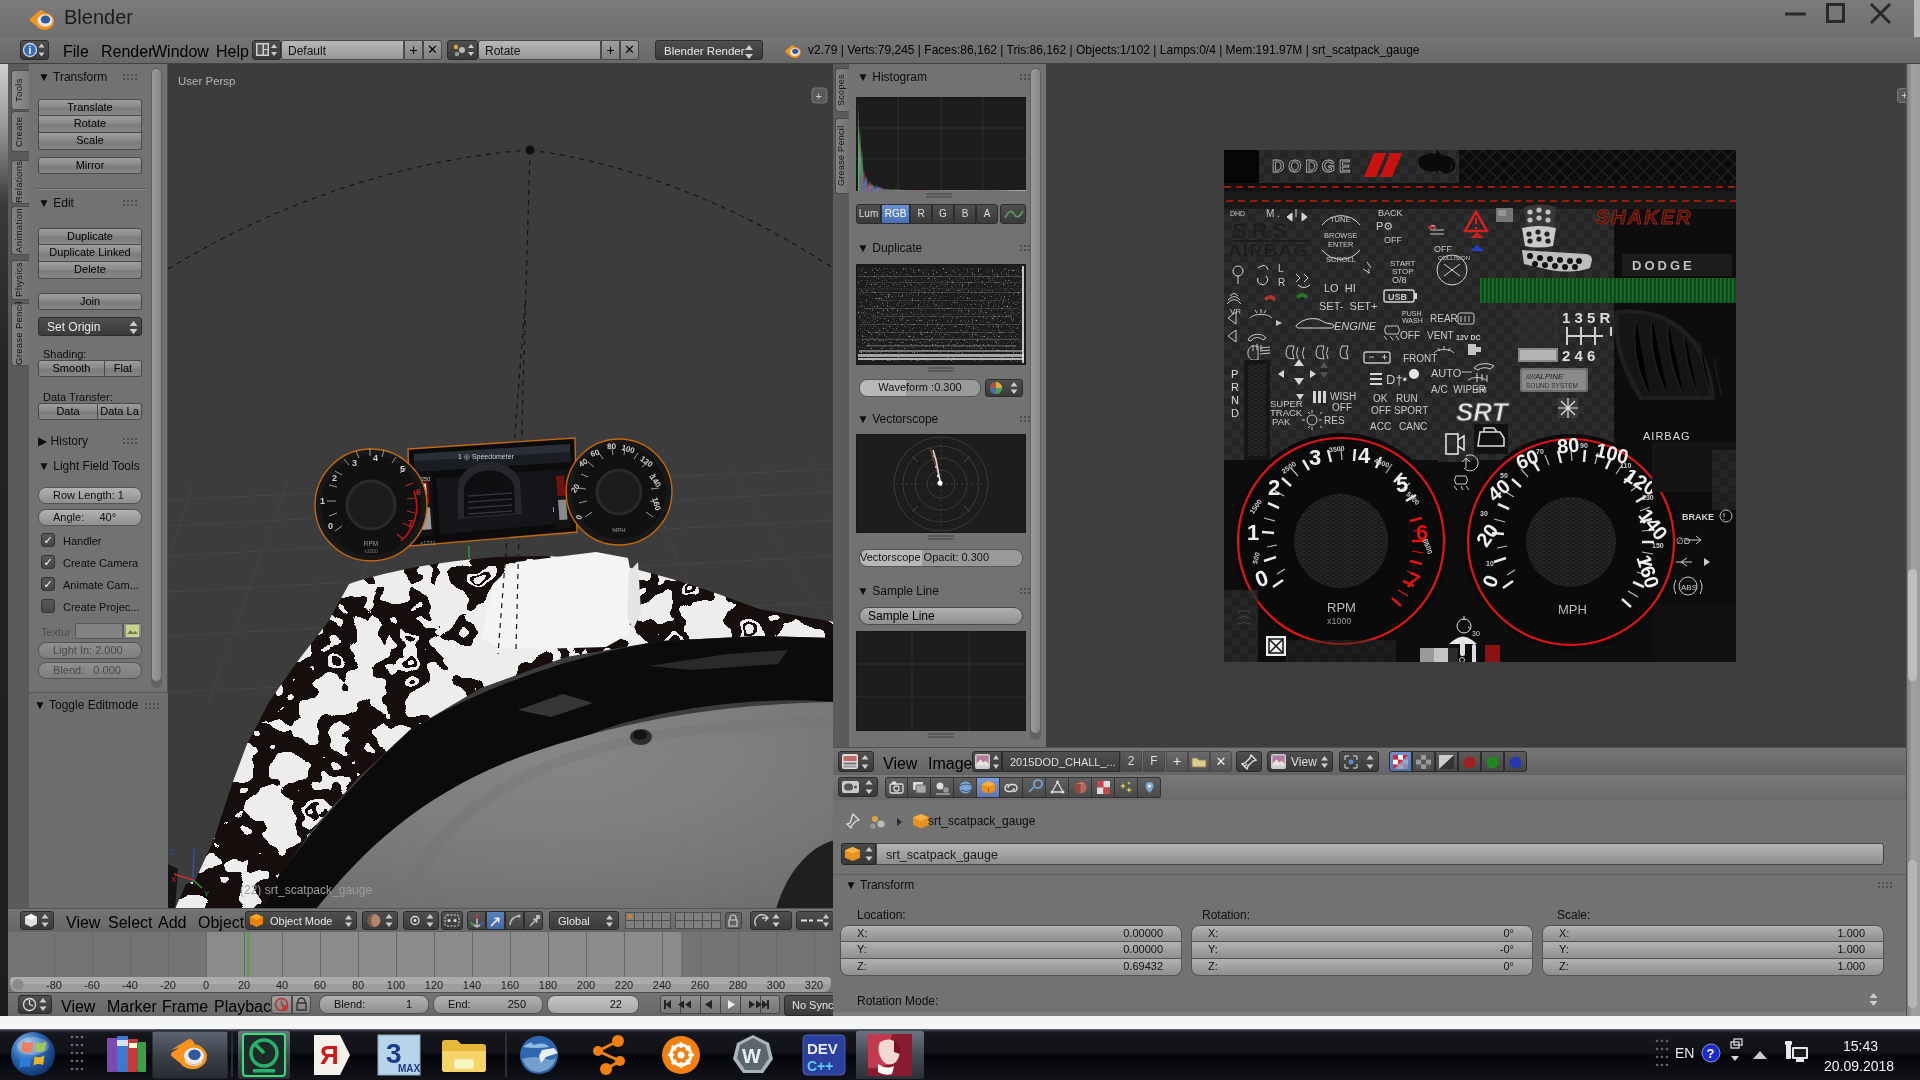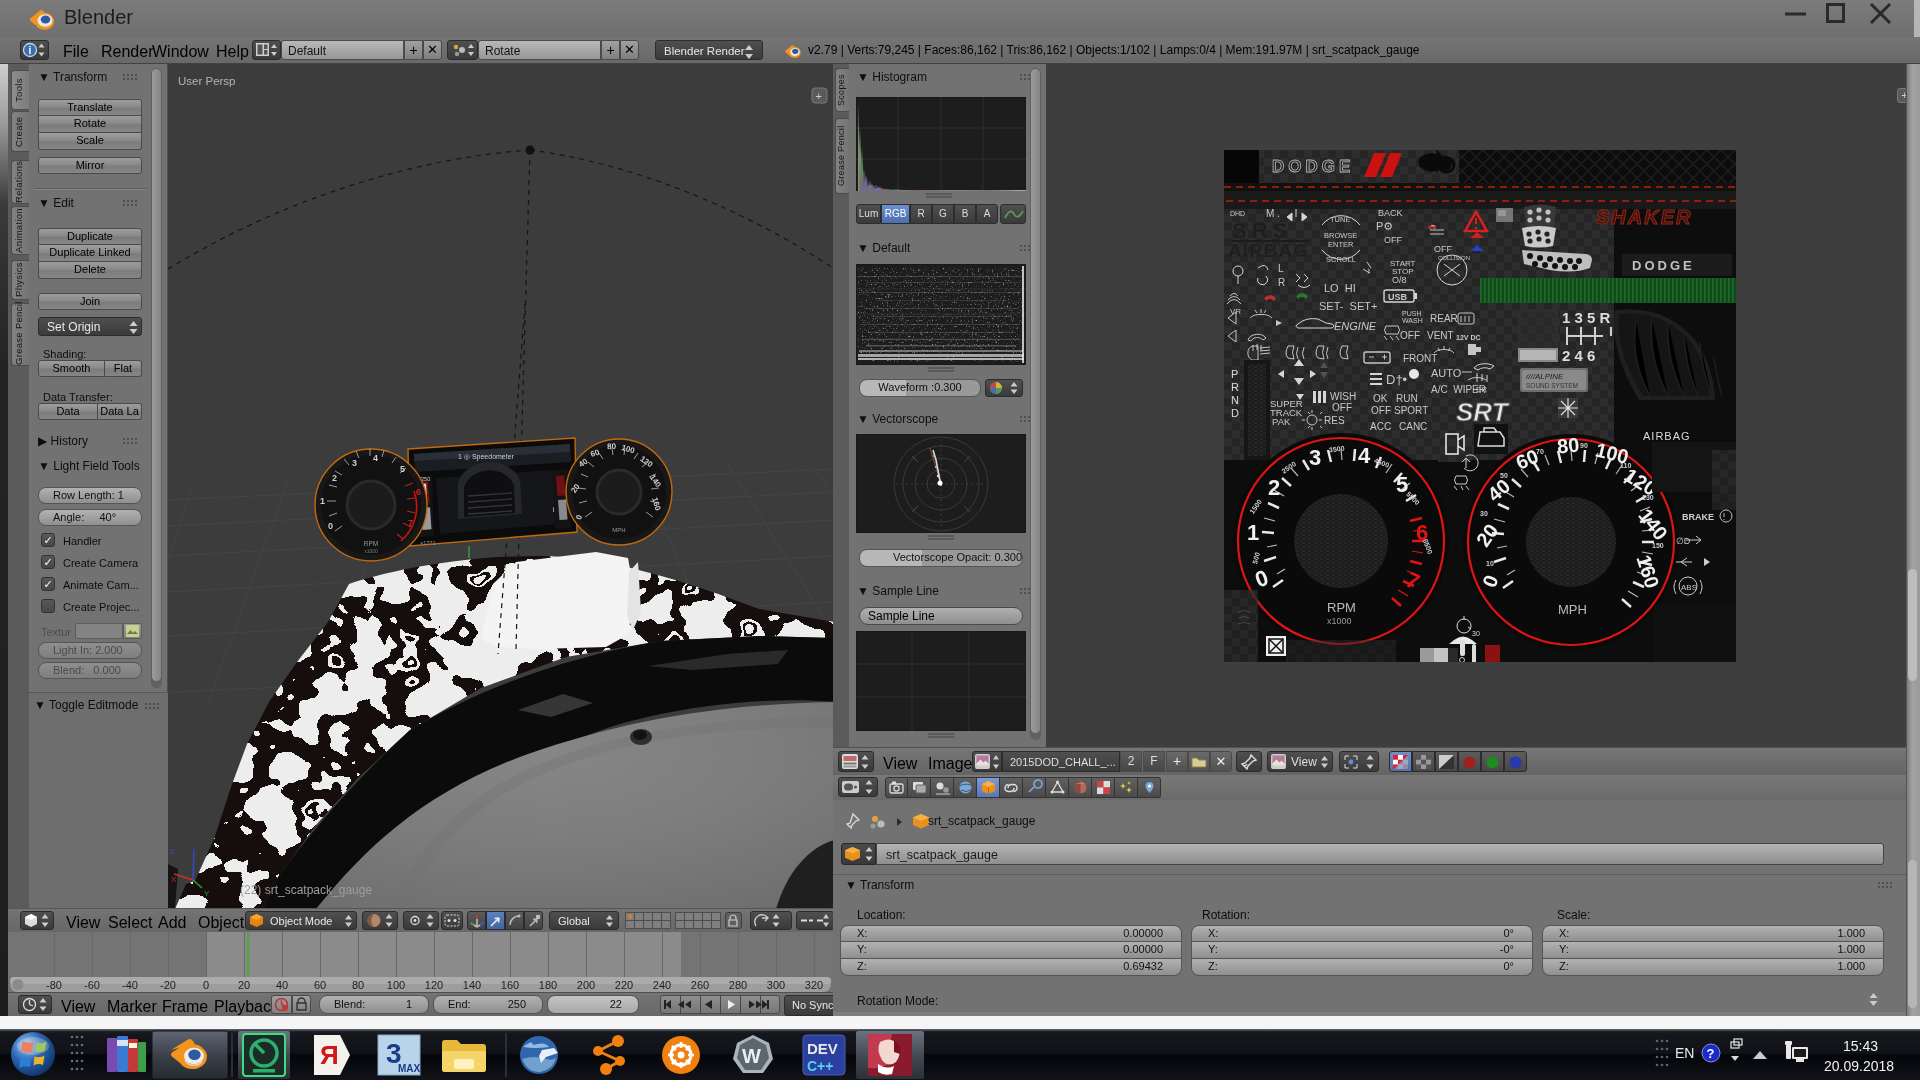--- a/index.html
+++ b/index.html
@@ -593,21 +593,21 @@
     <div style="width:29px;height:20px;background:linear-gradient(#6b8fce,#4a6fb2);border:1px solid #2c2c2c;font-size:10px;color:#fff;text-align:center;line-height:18px">RGB</div>
     <div class="btnd" style="width:22px;height:20px;border-radius:0;font-size:10px;color:#ddd;text-align:center;line-height:18px">R</div>
     <div class="btnd" style="width:22px;height:20px;border-radius:0;font-size:10px;color:#ddd;text-align:center;line-height:18px">G</div>
     <div class="btnd" style="width:22px;height:20px;border-radius:0;font-size:10px;color:#ddd;text-align:center;line-height:18px">B</div>
     <div class="btnd" style="width:22px;height:20px;border-radius:0 3px 3px 0;font-size:10px;color:#ddd;text-align:center;line-height:18px">A</div>
     <div class="btnd" style="width:26px;height:20px;margin-left:2px;border-radius:3px"></div>
   </div>
   <svg class="abs" style="left:155px;top:143px" width="20" height="14" viewBox="0 0 20 14">
         <path d="M1 11 C5 3 8 3 10 7 C12 11 15 11 19 4" stroke="#5c9e5c" stroke-width="1.6" fill="none"></path>
       </svg>
-  <div class="phead" style="left:8px;top:177px">▼ Default</div>
+  <div class="phead" style="left:8px;top:177px">▼ Duplicate</div>
       <div class="grip" style="top:181px;right:12px"></div>
   <svg class="abs" style="left:7px;top:200px" width="170" height="101" viewBox="0 0 170 101">
     <defs>
           <filter id="wnoise" x="0" y="0" width="100%" height="100%">
       <feTurbulence type="fractalNoise" baseFrequency="0.8 0.5" numOctaves="2" seed="3" result="n"></feTurbulence>
       <feColorMatrix in="n" type="matrix" values="0 0 0 0 0  0 0 0 0 0  0 0 0 0 0  0 4 0 0 -2.4" result="a"></feColorMatrix>
       <feFlood flood-color="#b8b8b8" result="w"></feFlood>
             <feComposite in="w" in2="a" operator="in"></feComposite>
     </filter>
         </defs>
@@ -673,21 +673,21 @@
           <path d="M56,22 l6,6 M114,22 l-6,6 M56,78 l6,-6 M114,78 l-6,-6"></path>
         </g>
     <path d="M85,50 L74,14" stroke="#8a4a3a" stroke-width="1"></path>
     <path d="M85,52 L80,26 L77,16" stroke="#eee" stroke-width="1.6" opacity="0.9"></path>
     <circle cx="84" cy="49" r="2.5" fill="#fff"></circle>
     <circle cx="82" cy="42" r="1.2" fill="#ddd"></circle>
         <circle cx="80" cy="33" r="1" fill="#ccc"></circle>
         <circle cx="78" cy="22" r="0.9" fill="#bbb"></circle>
   </svg>
   <div class="abs" style="left:79px;top:471px;width:26px;height:1.5px;background:#595959;box-shadow:0 3px 0 #595959"></div>
-  <div class="slider" style="left:10px;top:485px;width:164px;height:18px;text-align:right;background:linear-gradient(90deg,#b8b8b8 0 38%,#999 38% 100%)">Vectorscope Opacit: 0.300</div>
+  <div class="slider" style="left:10px;top:485px;width:164px;height:18px;text-align:left;background:linear-gradient(90deg,#b8b8b8 0 38%,#999 38% 100%)">Vectorscope Opacit: 0.300</div>
   <div class="phead" style="left:8px;top:520px">▼ Sample Line</div>
       <div class="grip" style="top:524px;right:12px"></div>
   <div class="abs btn" style="left:10px;top:543px;width:164px;height:18px;padding:1px 0 0 8px;border-radius:9px;background:linear-gradient(#b0b0b0,#8f8f8f)">Sample Line</div>
   <svg class="abs" style="left:7px;top:567px" width="170" height="100" viewBox="0 0 170 100">
     <rect width="170" height="100" fill="#1d1d1d" stroke="#141414"></rect>
     <g stroke="#2e2e2e" stroke-width="1">
           <path d="M0,33 H170 M0,66 H170"></path>
           <path d="M56,0 V100 M113,0 V100"></path>
         </g>
   </svg>

